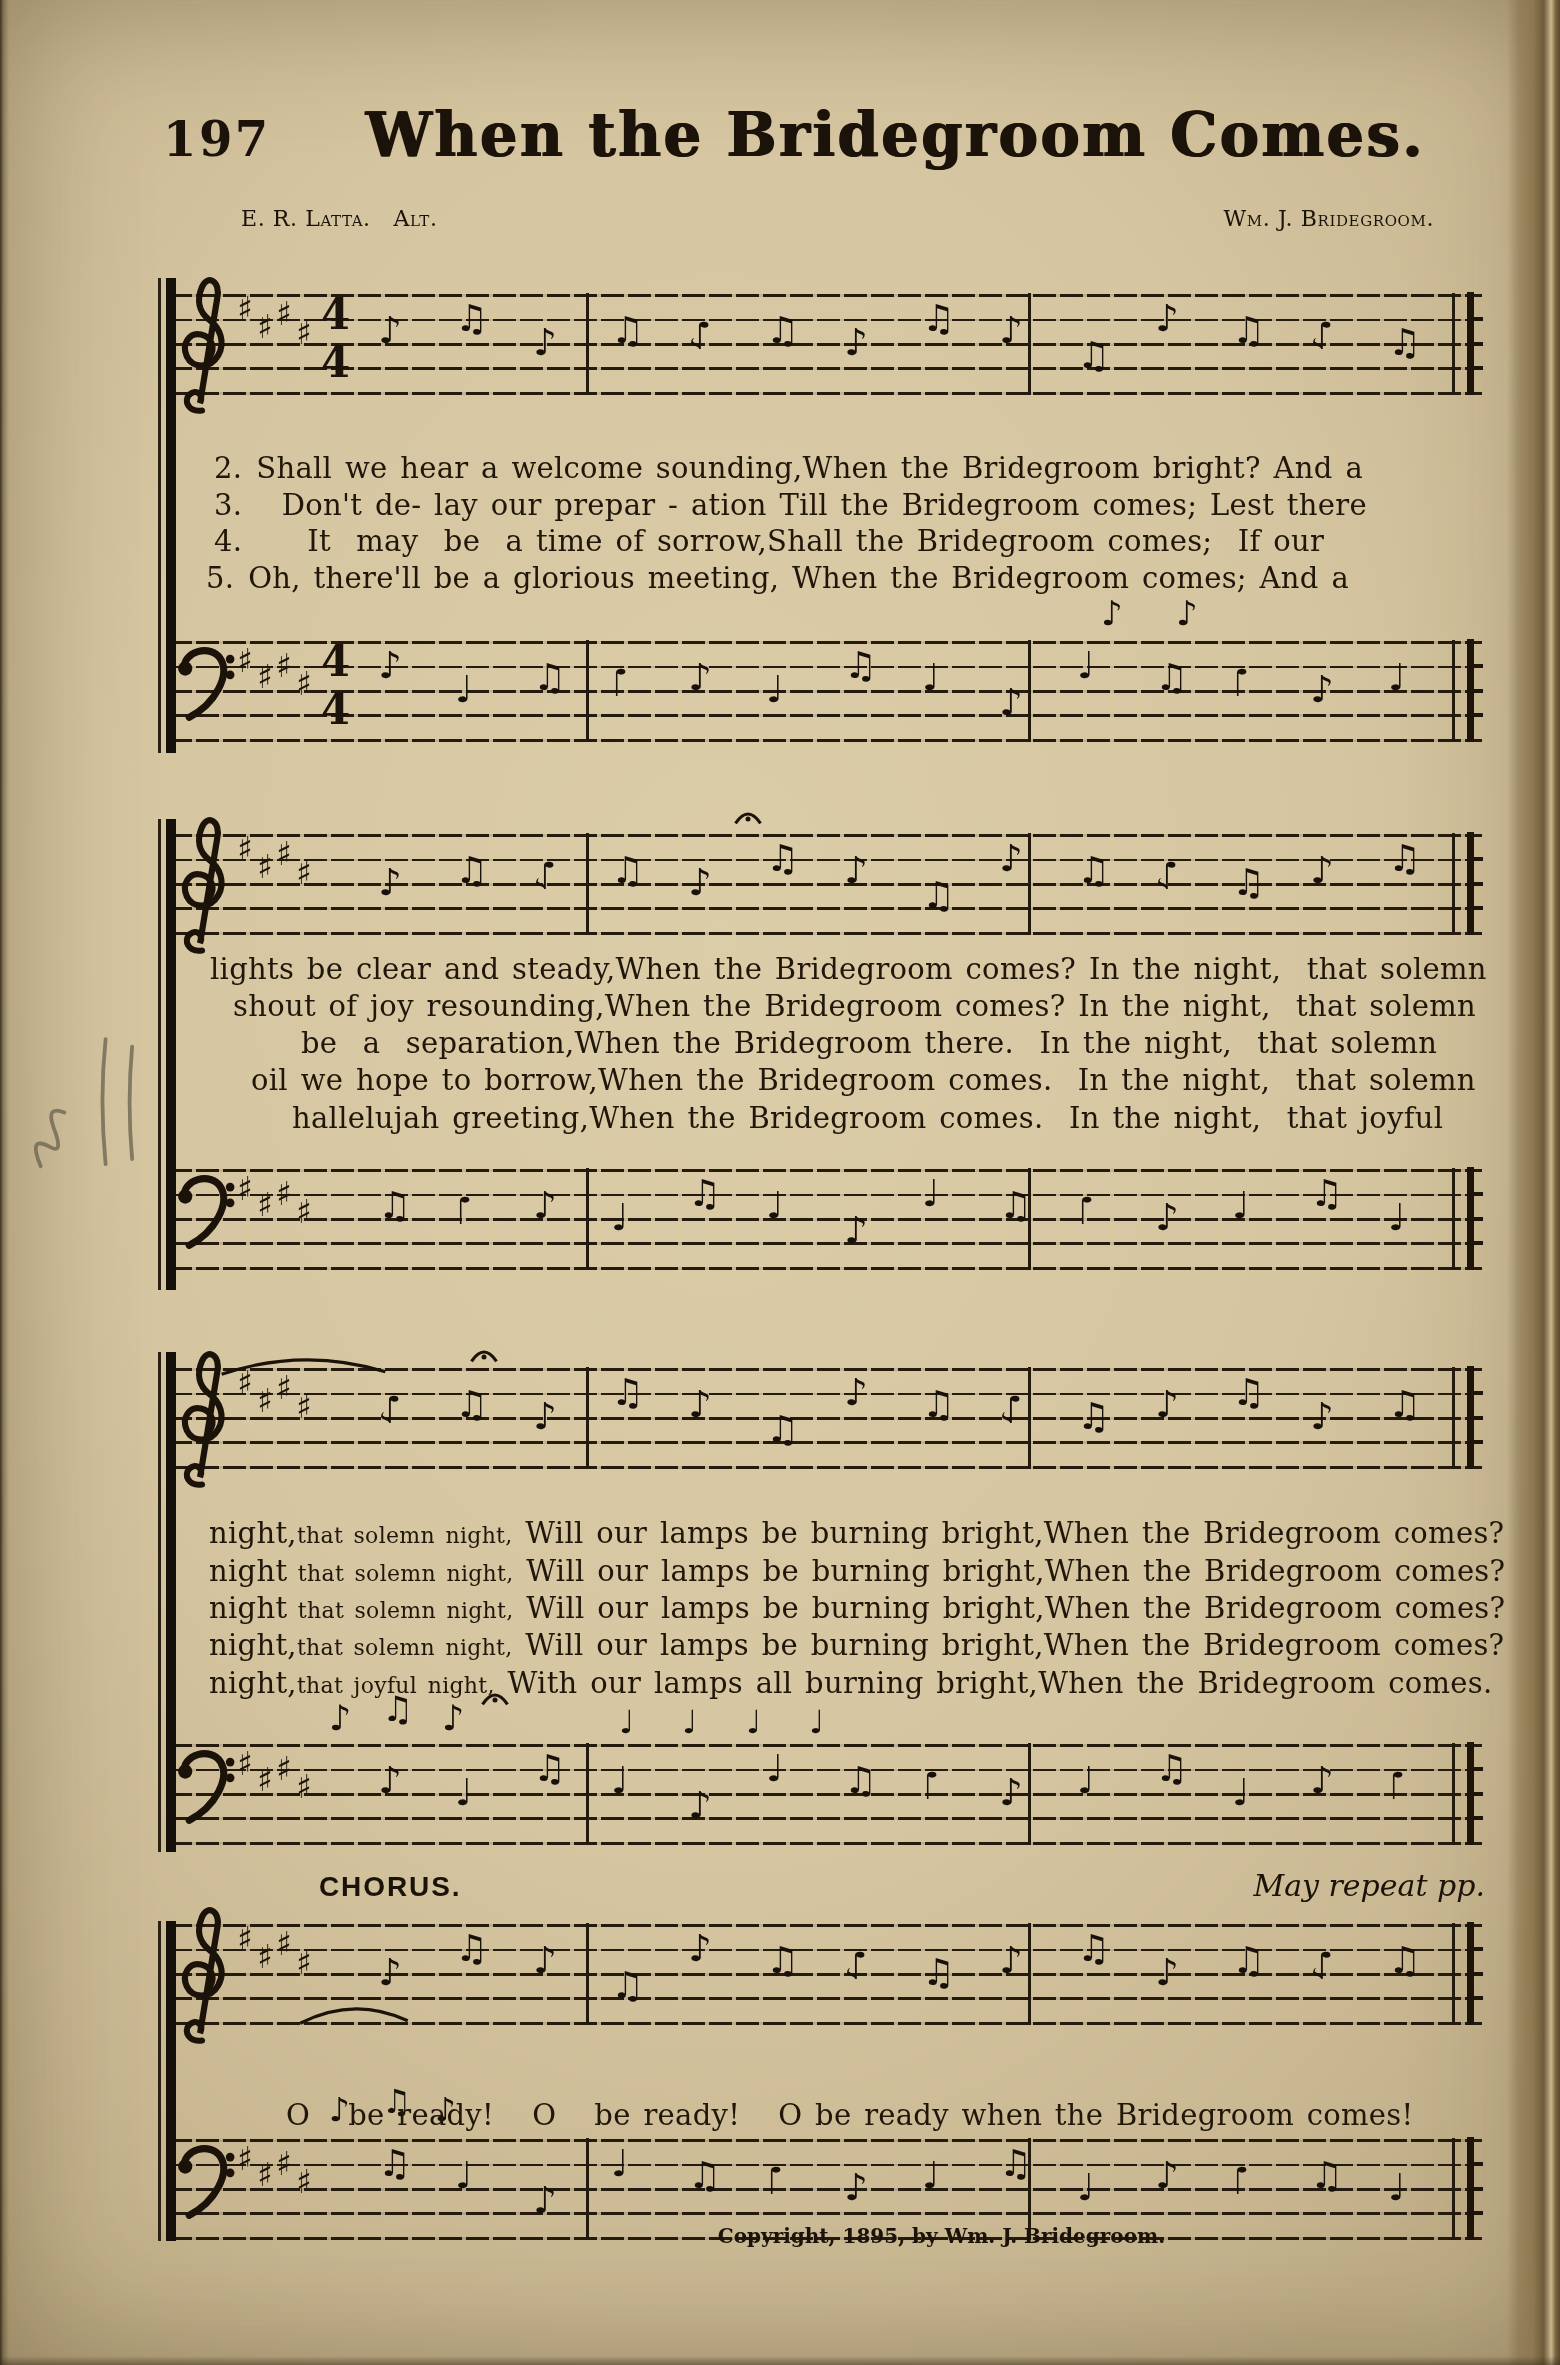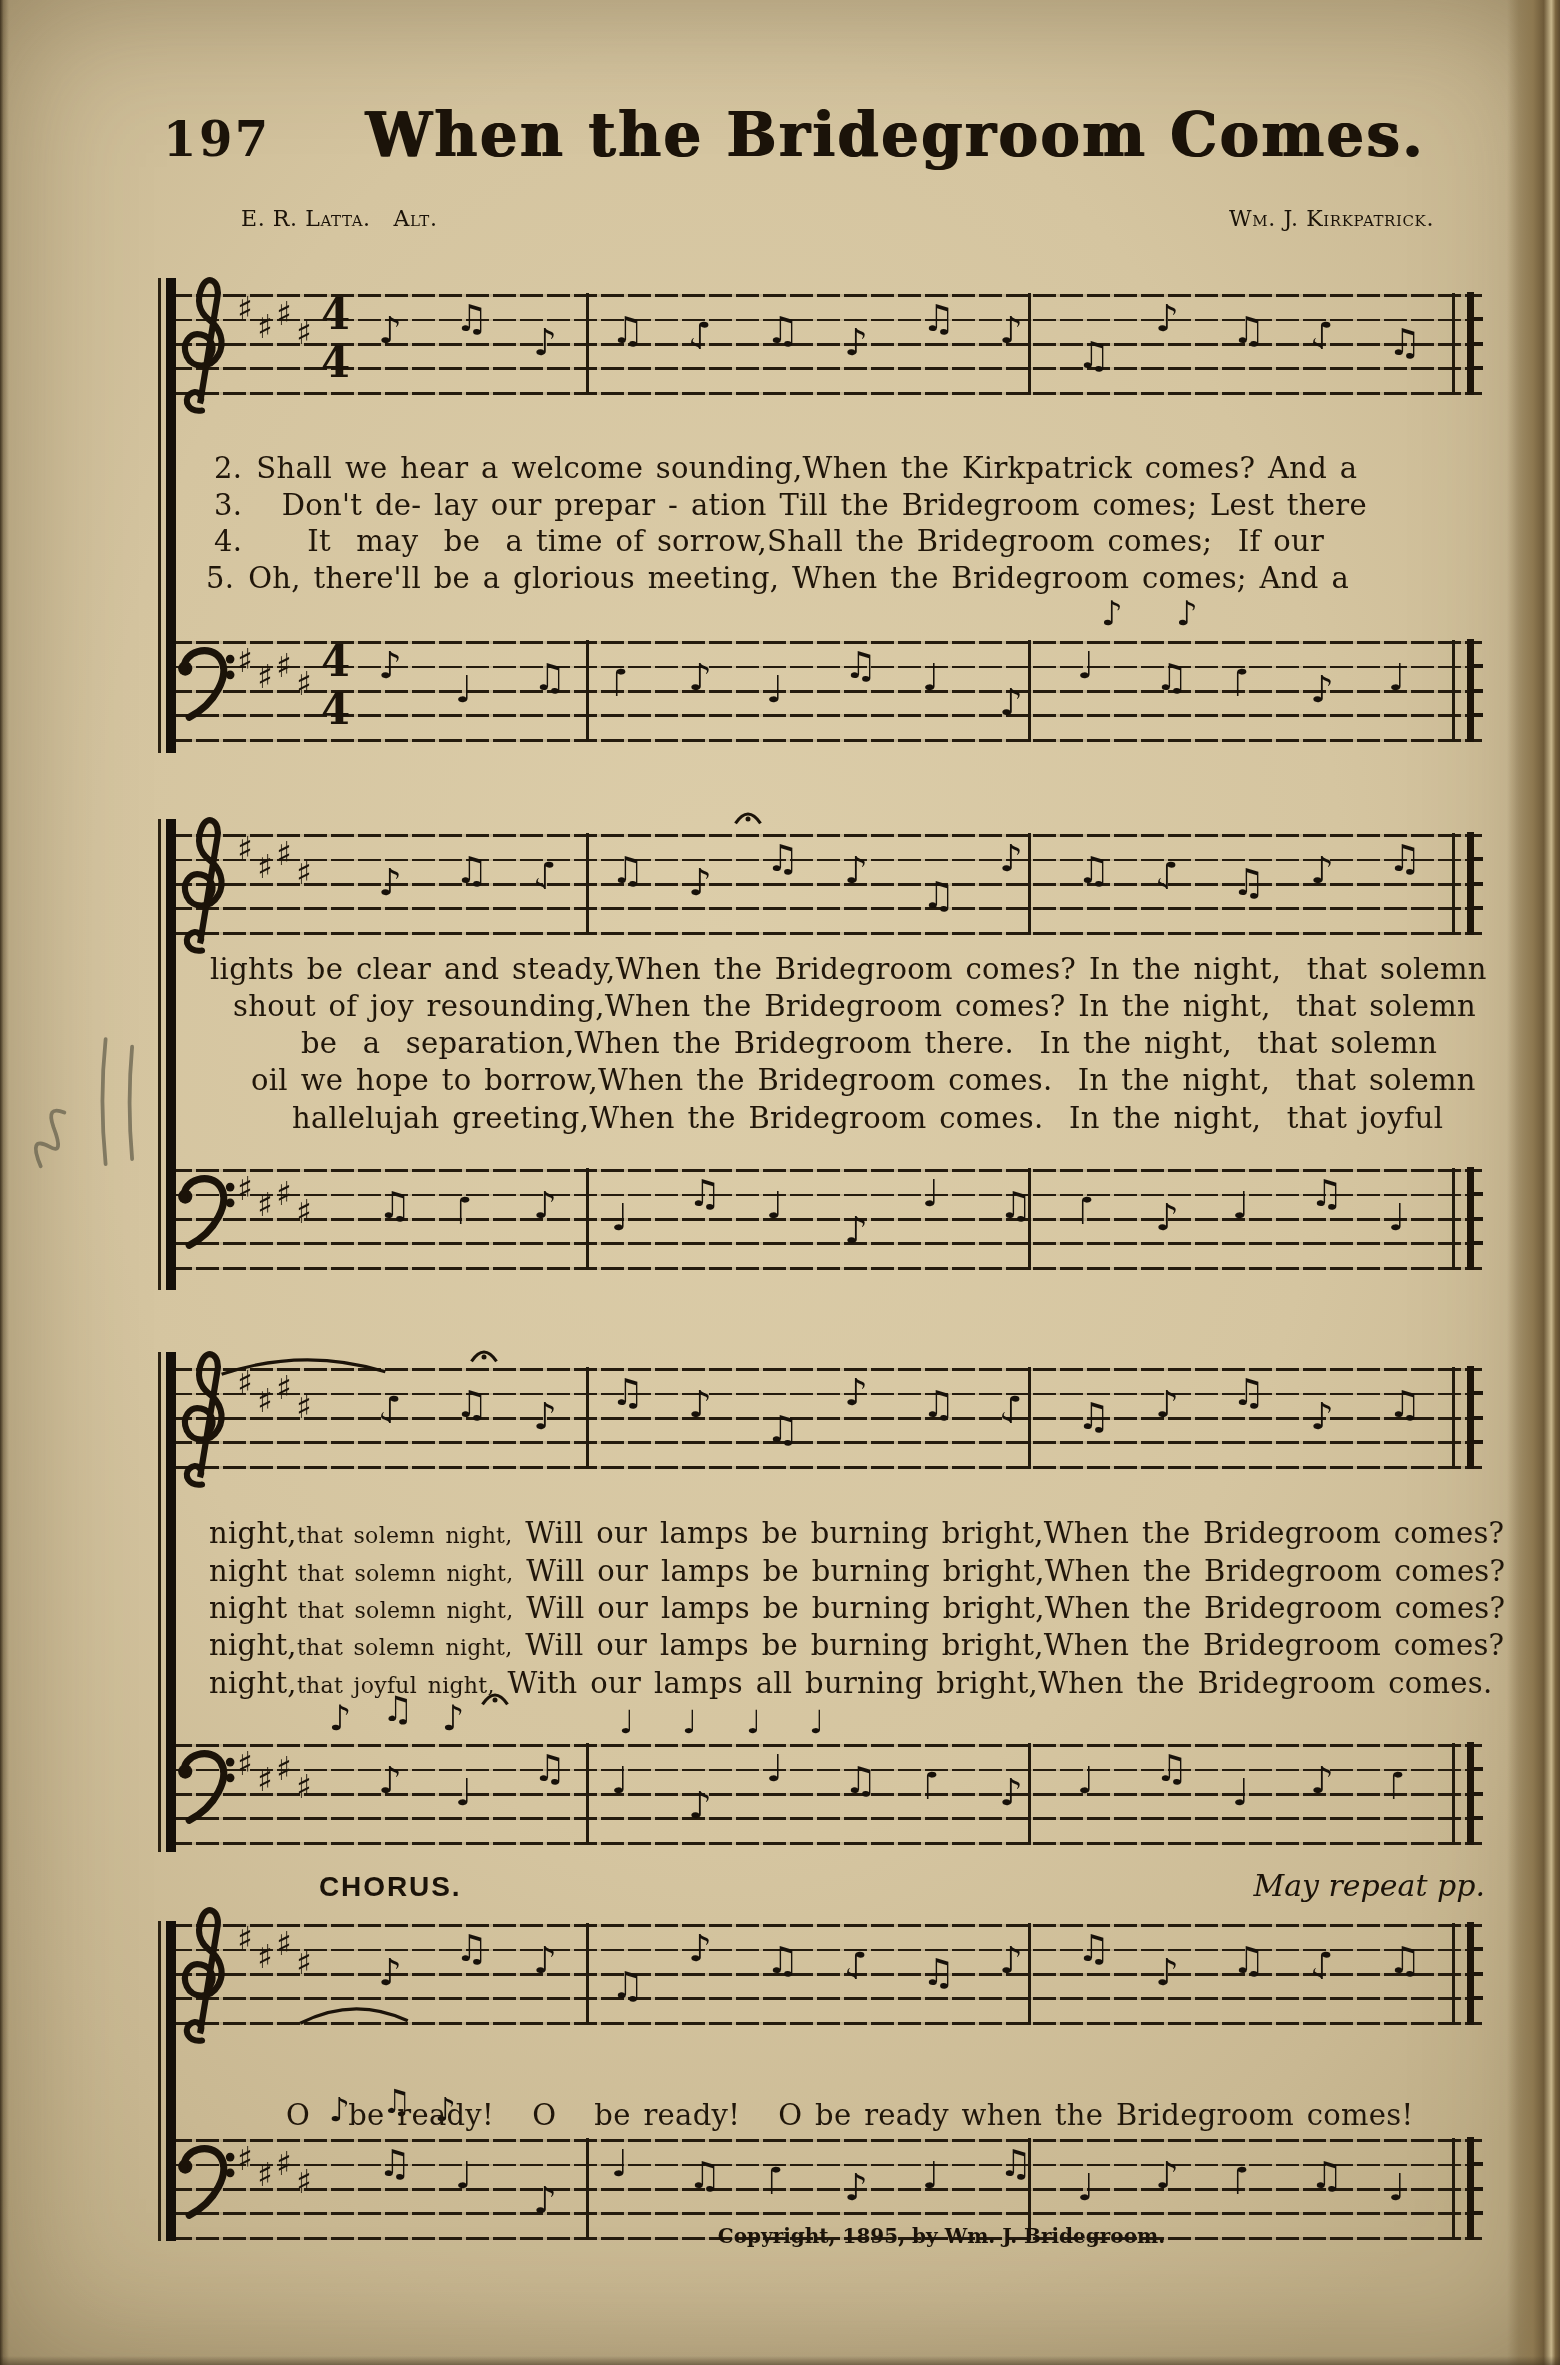--- a/index.html
+++ b/index.html
@@ -50,21 +50,21 @@
 
 <div class="page">
   <div class="vignette"></div>
   <div class="edge-left"></div>
   <div class="edge-right"></div>
   <div class="edge-bottom"></div>
 
   <div class="pagenum">197</div>
   <div class="title">When the Bridegroom Comes.</div>
   <div class="credit credit-left">E. R. Latta.   Alt.</div>
-  <div class="credit credit-right">Wm. J. Kirkpatrick.</div>
+  <div class="credit credit-right">Wm. J. Bridegroom.</div>
 
   <div id="music-layer">
       <div class="staff" style="top: 294px; height: 98px;">
         <div class="staff-line" style="top: 0px;"></div>
         <div class="staff-line" style="top: 24.5px;"></div>
         <div class="staff-line" style="top: 49px;"></div>
         <div class="staff-line" style="top: 73px;"></div>
         <div class="staff-line" style="top: 98px;"></div>
         <div class="clef" style="left: 3.8px; top: -26.5px;"><svg width="58" height="152" viewBox="0 0 60 160">
             <path d="M30 150 C16 152 10 140 17 133 C24 127 32 133 28 142 L46 32 C50 14 36 6 30 20 C24 34 27 46 37 54 C49 63 55 78 47 92 C39 106 20 106 14 93 C8 80 17 67 29 70 C41 73 44 85 38 93" fill="none" stroke="#1b1309" stroke-width="6.5" stroke-linecap="round"></path>
@@ -389,21 +389,21 @@
           <circle cx="24" cy="19" r="4" fill="#1b1309"></circle>
         </svg></div>
       <div class="deco" style="left: 218px; top: 1353px;"><svg width="171" height="25" viewBox="0 0 270 40">
           <path d="M4 34 Q135 -10 266 30" fill="none" stroke="#1b1309" stroke-width="5"></path>
         </svg></div>
       <div class="deco" style="left: 297px; top: 2002px;"><svg width="114" height="25" viewBox="0 0 180 40">
           <path d="M4 34 Q90 -10 176 30" fill="none" stroke="#1b1309" stroke-width="5"></path>
         </svg></div>
     </div>
 
-  <div class="lyr" style="left:214px;top:451px"><span class="num">2.</span><span>Shall we hear a welcome sounding,When the Kirkpatrick comes? And a</span></div>
+  <div class="lyr" style="left:214px;top:451px"><span class="num">2.</span><span>Shall we hear a welcome sounding,When the Bridegroom bright? And a</span></div>
   <div class="lyr" style="left:214px;top:488px"><span class="num">3.</span><span>  Don't de- lay our prepar - ation Till the Bridegroom comes; Lest there</span></div>
   <div class="lyr" style="left:214px;top:524px"><span class="num">4.</span><span>    It  may  be  a time of sorrow,Shall the Bridegroom comes;  If our</span></div>
   <div class="lyr" style="left:206px;top:561px"><span class="num">5.</span><span>Oh, there'll be a glorious meeting, When the Bridegroom comes; And a</span></div>
 
   <div class="lyr" style="left:233px;top:989px">shout of joy resounding,When the Bridegroom comes? In the night,  that solemn</div>
   <div class="lyr" style="left:210px;top:952px">lights be clear and steady,When the Bridegroom comes? In the night,  that solemn</div>
   <div class="lyr" style="left:301px;top:1026px">be  a  separation,When the Bridegroom there.  In the night,  that solemn</div>
   <div class="lyr" style="left:251px;top:1063px">oil we hope to borrow,When the Bridegroom comes.  In the night,  that solemn</div>
   <div class="lyr" style="left:292px;top:1101px">hallelujah greeting,When the Bridegroom comes.  In the night,  that joyful</div>
 

